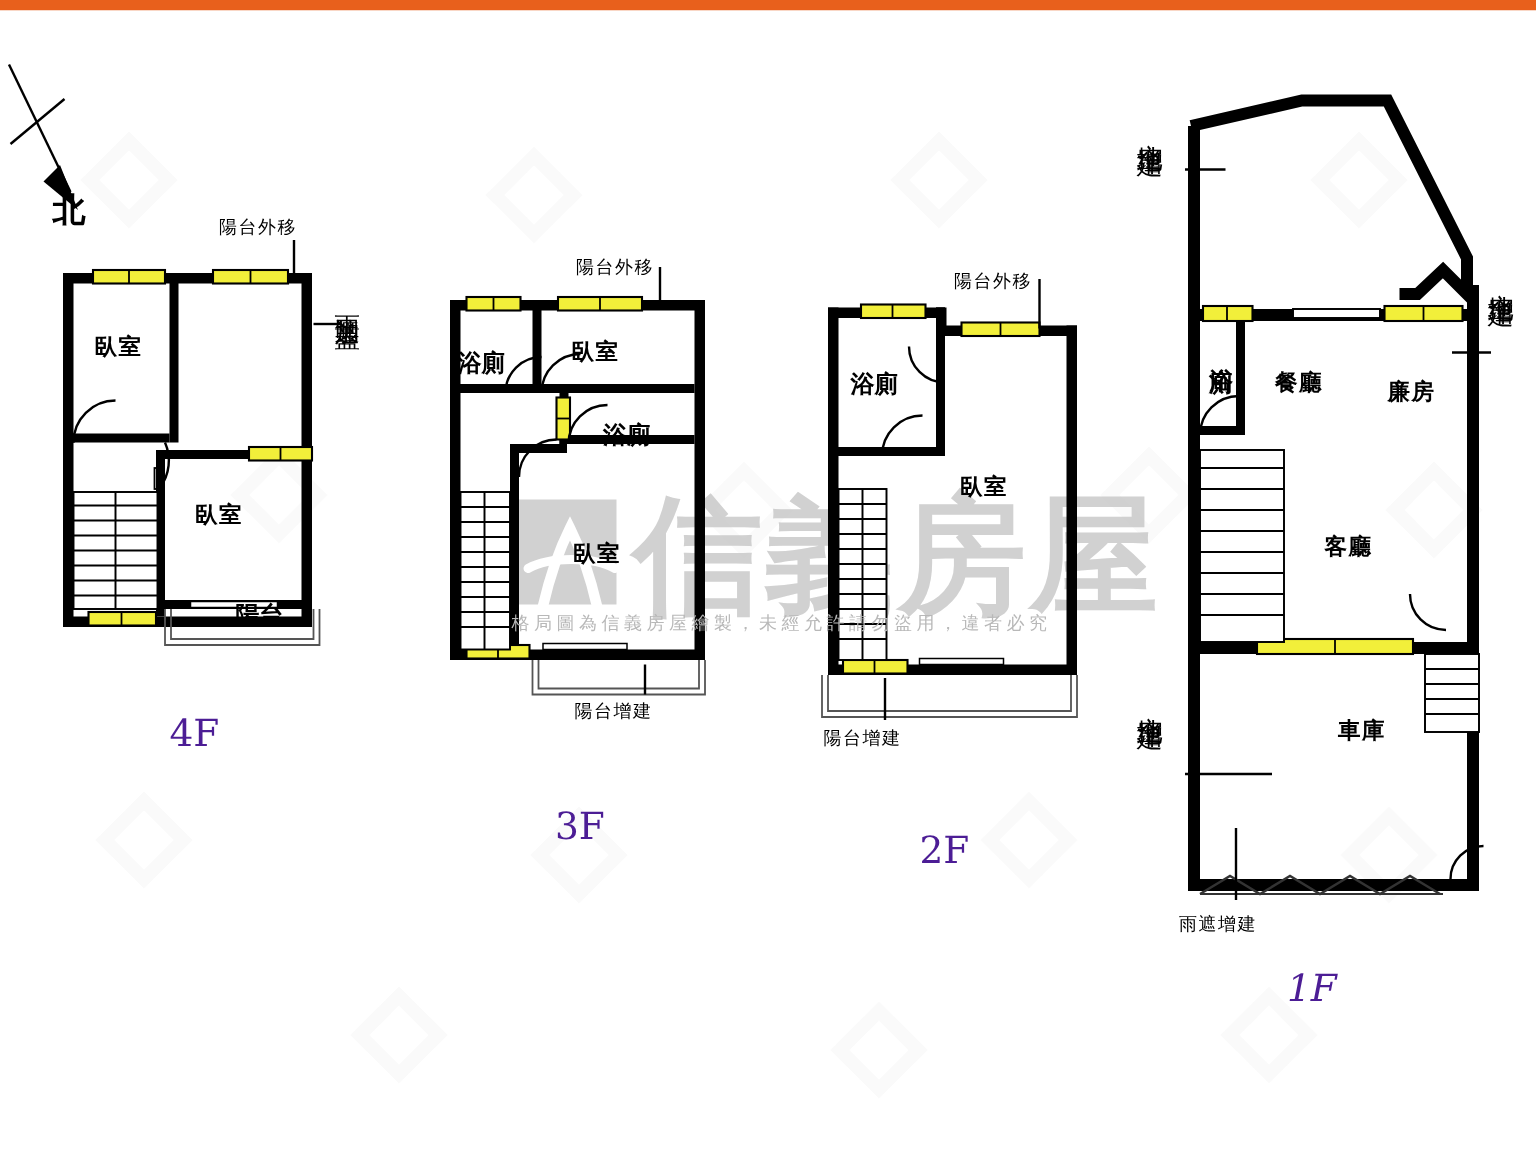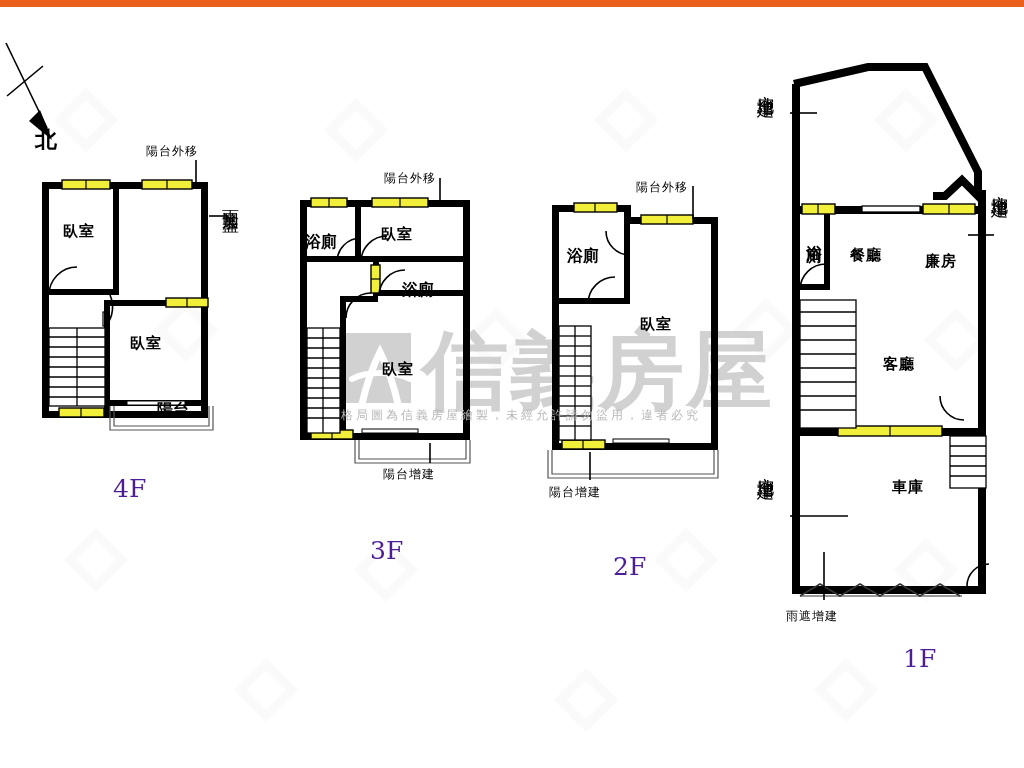--- a/index.html
+++ b/index.html
@@ -345,18 +345,18 @@
   <div class="lbl callout v cjk vert" style="left:757px;top:82px;">空地增建</div>
   <div class="lbl callout v cjk vert" style="left:991px;top:182px;">空地增建</div>
   <div class="lbl callout v cjk vert" style="left:757px;top:464px;">空地增建</div>
   <div class="lbl callout cjk" style="left:786px;top:608px;text-align:right;">雨遮增建</div>
 
   <div class="lbl roomlab sm cjk vert" style="left:806px;top:232px;">浴廁</div>
   <div class="lbl roomlab cjk" style="left:850px;top:246px;">餐廳</div>
   <div class="lbl roomlab cjk" style="left:925px;top:252px;">廉房</div>
   <div class="lbl roomlab cjk" style="left:883px;top:355px;">客廳</div>
   <div class="lbl roomlab cjk" style="left:892px;top:478px;">車庫</div>
-  <div class="lbl floorlab" style="left:903px;top:608px;">1F</div>
+  <div class="lbl floorlab" style="left:858px;top:608px;font-style:italic;">1F</div>
 
   <div class="wm-text cjk">格局圖為信義房屋繪製，未經允許請勿盜用，違者必究</div>
 
 
 </div>
 
 </body></html>

